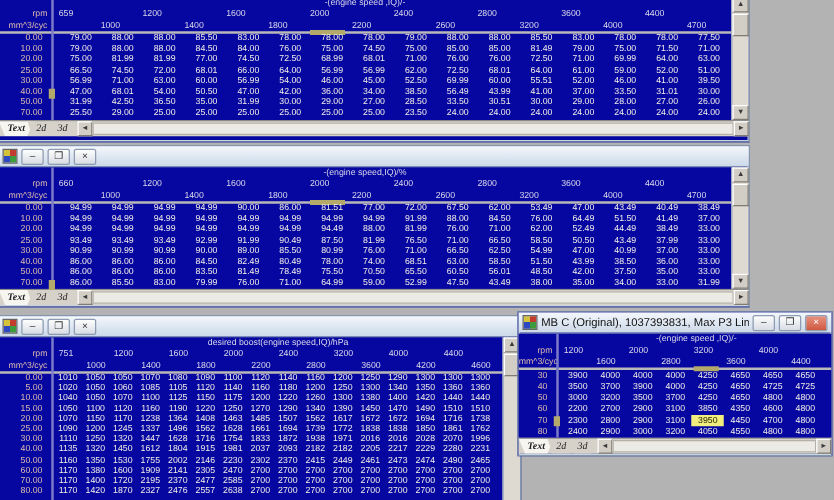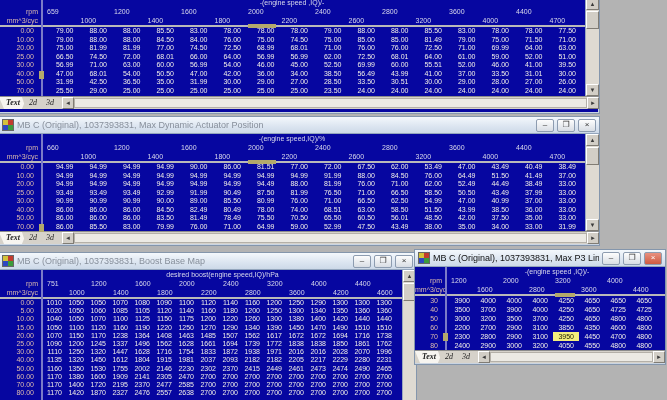--- a/index.html
+++ b/index.html
@@ -285,21 +285,20 @@
     <span class="tab">3d</span>
     <span class="harrow">◄</span>
     <span class="htrack"></span>
     <span class="harrow right">►</span>
   </div>
 </div>
 
 <div class="win" style="left:-2px;top:116px;width:600px;height:128px;">
   <div class="titlebar">
     <span class="map-icon"></span>
-    <span class="wtitle">MB C (Original), 1037393831, Max Dynamic Actuator Position</span>
     <span class="wbtn">–</span>
     <span class="wbtn">❐</span>
     <span class="wbtn">×</span>
   </div>
   <div class="maparea" style="height:97px;line-height:8.5px;">
     <div class="formula" style="padding-right:14px;">-(engine speed,IQ)/%</div>
     <div class="hrow hr1">
         <span class="unit" style="width:46px;">rpm</span>
         <span class="ch" style="width: 33.5px;">660</span>
         <span class="ch" style="width: 33.5px;"></span>
@@ -518,21 +517,20 @@
     <span class="tab">3d</span>
     <span class="harrow">◄</span>
     <span class="htrack"></span>
     <span class="harrow right">►</span>
   </div>
 </div>
 
 <div class="win" style="left:-2px;top:252px;width:417px;height:160px;">
   <div class="titlebar">
     <span class="map-icon"></span>
-    <span class="wtitle">MB C (Original), 1037393831, Boost Base Map</span>
     <span class="wbtn">–</span>
     <span class="wbtn">❐</span>
     <span class="wbtn">×</span>
   </div>
   <div class="maparea" style="height:142px;line-height:8.2px;">
     <div class="formula" style="padding-left:30px;">desired boost(engine speed,IQ)/hPa</div>
     <div class="hrow hr1">
         <span class="unit" style="width:46px;">rpm</span>
         <span class="ch" style="width: 22px;">751</span>
         <span class="ch" style="width: 22px;"></span>

